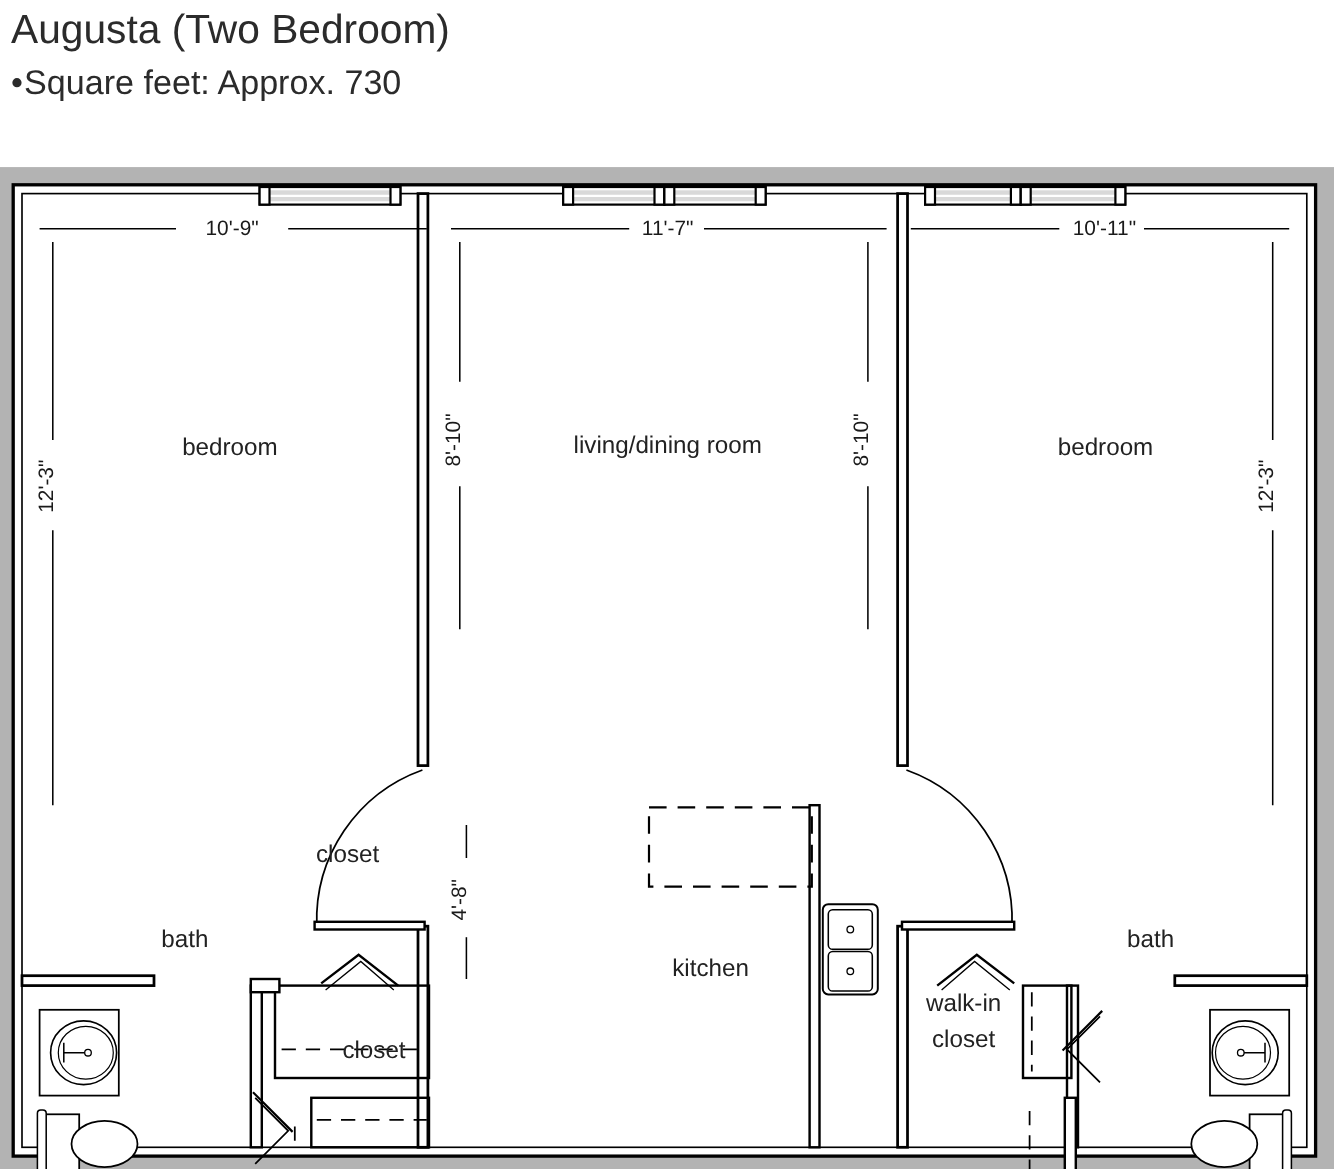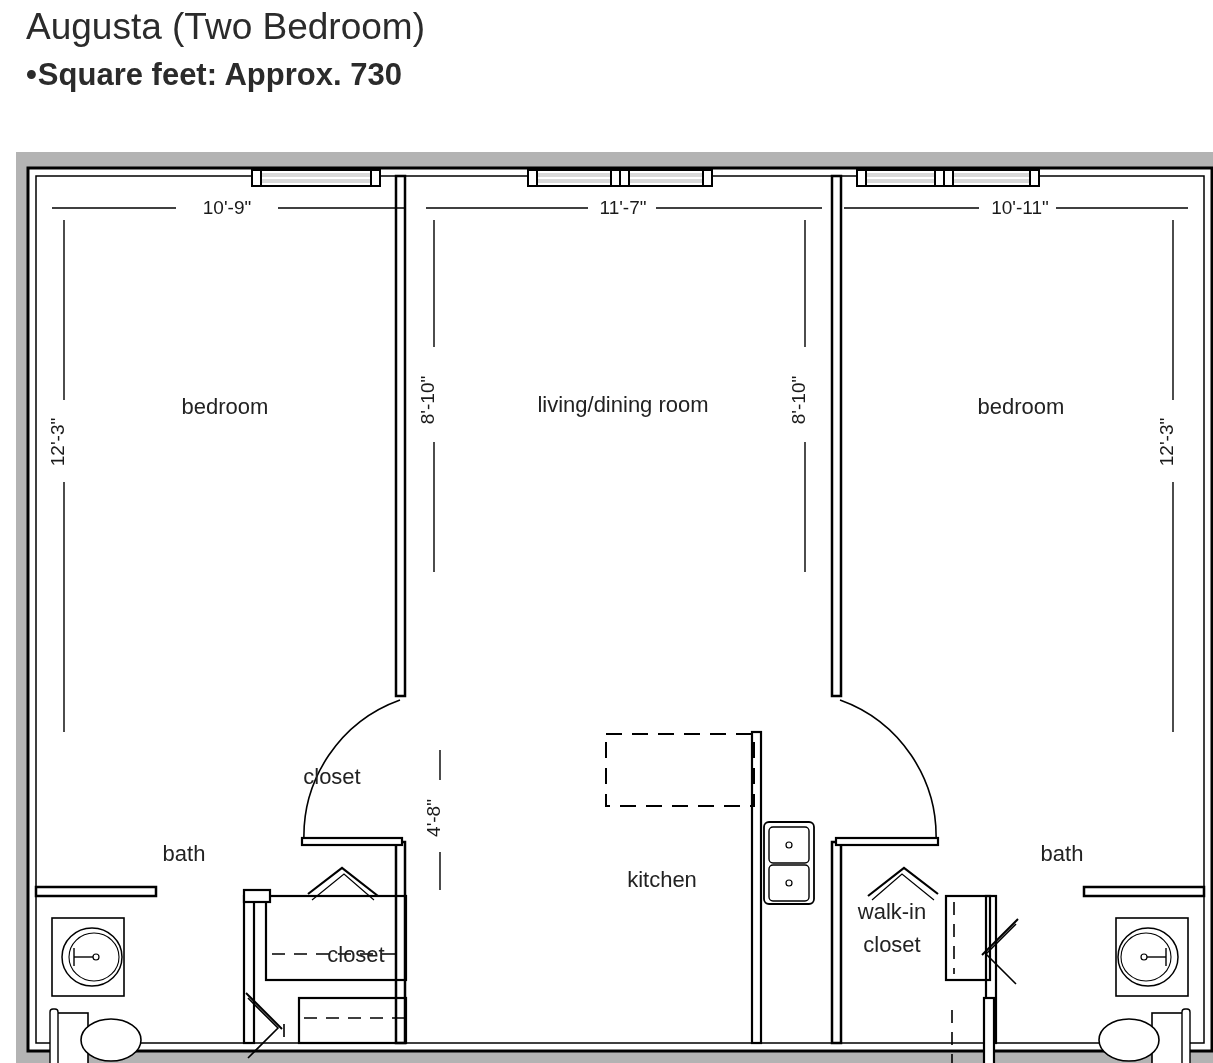--- a/index.html
+++ b/index.html
@@ -8,21 +8,20 @@
     width: 1213px; height: 1063px;
     background: #ffffff;
     font-family: "Liberation Sans", sans-serif;
     overflow: hidden;
   }
   #page {
     position: relative;
     width: 1013px;
     height: 1063px;
     background: #ffffff;
-    margin-left: 16px;
   }
   
   #header {
     position: absolute;
     left: 0; top: 0;
     width: 1213px;
     height: 150px;
     padding: 4px 0 0 10px;
   }
   #plan-title {
@@ -30,21 +29,21 @@
     color: #2b2b2b;
     line-height: 46px;
     font-weight: 400;
     letter-spacing: 0px;
     white-space: nowrap;
   }
   #sqft-line {
     font-size: 31px;
     color: #2b2b2b;
     line-height: 44px;
-    font-weight: 700;
+    font-weight: 400;
     white-space: nowrap;
     margin-top: 3px;
   }
   #sqft-bullet { margin-right: 1px; }
 
   
   #plan-frame {
     position: absolute;
     left: 0; top: 152px;
     width: 1213px;

